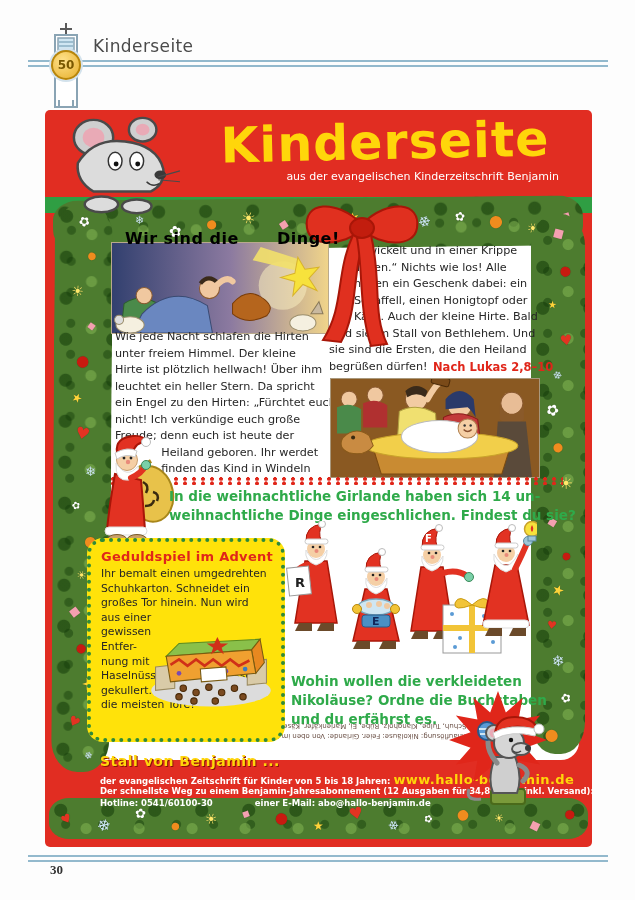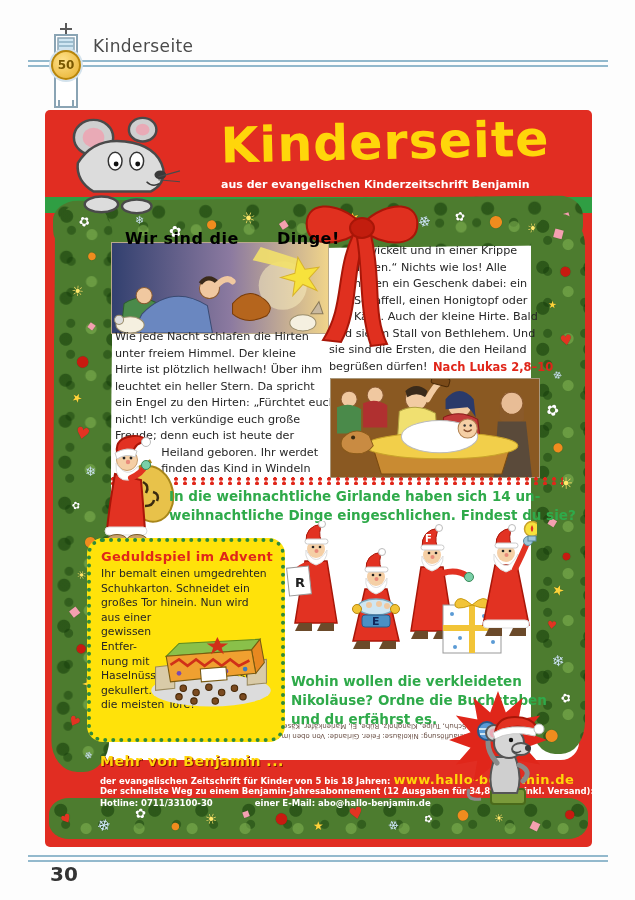--- a/index.html
+++ b/index.html
@@ -18,22 +18,22 @@
     display:flex; align-items:center; justify-content:center; z-index:3; }
   .section-label { position:absolute; left:93px; top:36px; font-size:17px; color:#4a4a4a;
     letter-spacing:.4px; z-index:2; }
 
   
   .mag { position:absolute; left:45px; top:110px; width:547px; height:737px;
     background:#e12d22; border-radius:5px; }
   .masthead-title { position:absolute; left:148px; top:4px; width:384px; text-align:center;
     font-size:49px; font-weight:800; color:#ffd60a; letter-spacing:1px;
     transform:rotate(-1.2deg); z-index:3; }
-  .masthead-sub { position:absolute; left:176px; top:68px; width:338px; text-align:left;
-    font-size:11px; font-weight:bold; color:#fff; z-index:3; }
+  .masthead-sub { position:absolute; left:176px; top:60px; width:338px; text-align:right;
+    font-size:11px; font-weight:normal; color:#fff; z-index:3; }
   .green-band { position:absolute; left:0; top:87px; width:547px; height:16px;
     background:#2f9e43; z-index:2; }
   .white-body { position:absolute; left:14px; top:102px; width:520px; height:548px;
     background:#fff; border-radius:18px; z-index:3; }
 
   
   .garland { position:absolute; z-index:4; overflow:hidden;
     background-color:#4d7c2f;
     background-image:
       radial-gradient(circle at 25% 30%, rgba(18,58,8,.55) 0 6px, transparent 7px),
@@ -108,21 +108,21 @@
   .starburst { position:absolute; left:404px; top:581px; width:98px; height:98px;
     background:#e0261a; z-index:8;
     clip-path:polygon(100% 50%,78% 58%,93% 75%,71% 71%,75% 93%,58% 78%,50% 100%,42% 78%,
       25% 93%,29% 71%,7% 75%,22% 58%,0% 50%,22% 42%,7% 25%,29% 29%,25% 7%,42% 22%,
       50% 0%,58% 22%,75% 7%,71% 29%,93% 25%,78% 42%); }
   .mouse-santa { position:absolute; left:416px; top:597px; width:98px; height:106px; z-index:9; }
 
   
   .pg-rule { position:absolute; left:28px; top:855px; width:580px; height:3px;
     border-top:2px solid #93b9cd; border-bottom:2px solid #93b9cd; }
-  .pg-num { position:absolute; left:50px; top:862px; font-size:20px; font-weight:bold; color:#333; }
+  .pg-num { position:absolute; left:50px; top:862px; font-size:13px; font-weight:bold; color:#333;font-family:Liberation Serif, serif; }
 
   .mouse-mast { position:absolute; left:18px; top:2px; width:120px; height:110px; z-index:6; }
 </style>
 </head>
 <body>
 
 <div class="hdr-rule"></div>
 <svg class="church" viewBox="0 0 38 86">
   <path d="M19,1 v12 M13,7 h12" stroke="#5a5a5a" stroke-width="2" fill="none"></path>
   <rect x="8" y="13" width="22" height="72" fill="#fff" stroke="#8aa4b4" stroke-width="2"></rect>
@@ -491,21 +491,21 @@
     <ellipse cx="60" cy="42" rx="9" ry="6" fill="#d6d6d6" stroke="#555" stroke-width="2"></ellipse>
     <circle cx="67" cy="41" r="3" fill="#3a3a3a"></circle>
     <circle cx="50" cy="33" r="2.2" fill="#111"></circle>
     <path d="M52,44 q4,3 8,0" stroke="#444" stroke-width="1.5" fill="none"></path>
     <path d="M34,26 q2,-16 20,-16 q16,0 22,10 l-4,6 q-8,-8 -20,-6 q-10,1 -12,8 z" fill="#e23222" stroke="#a81608" stroke-width="2"></path>
     <path d="M32,26 q16,-10 44,-4 l-2,7 q-24,-6 -40,3 z" fill="#fff" stroke="#ccc"></path>
     <circle cx="78" cy="22" r="5" fill="#fff" stroke="#bbb"></circle>
   </svg>
 
   <div class="footer-promo">
-    <div class="fp-heading">Mehr von Benjamin ...</div>
+    <div class="fp-heading">Stall von Benjamin ...</div>
     <div id="fp1" class="fp-line"><span>der evangelischen Zeitschrift für Kinder von 5 bis 18 Jahren: </span><span class="fp-site">www.hallo-benjamin.de</span></div>
     <div id="fp2" class="fp-line">Der schnellste Weg zu einem Benjamin-Jahresabonnement (12 Ausgaben für 34,80 Euro inkl. Versand):</div>
-    <div id="fp3" class="fp-line"><span>Hotline: 0711/33100-30</span><span class="fp-gap"></span><span>einer E-Mail: abo@hallo-benjamin.de</span></div>
+    <div id="fp3" class="fp-line"><span>Hotline: 0541/60100-30</span><span class="fp-gap"></span><span>einer E-Mail: abo@hallo-benjamin.de</span></div>
   </div>
 </div>
 
 <div class="pg-rule"></div>
 <div class="pg-num">30</div>
 
 </body></html>

